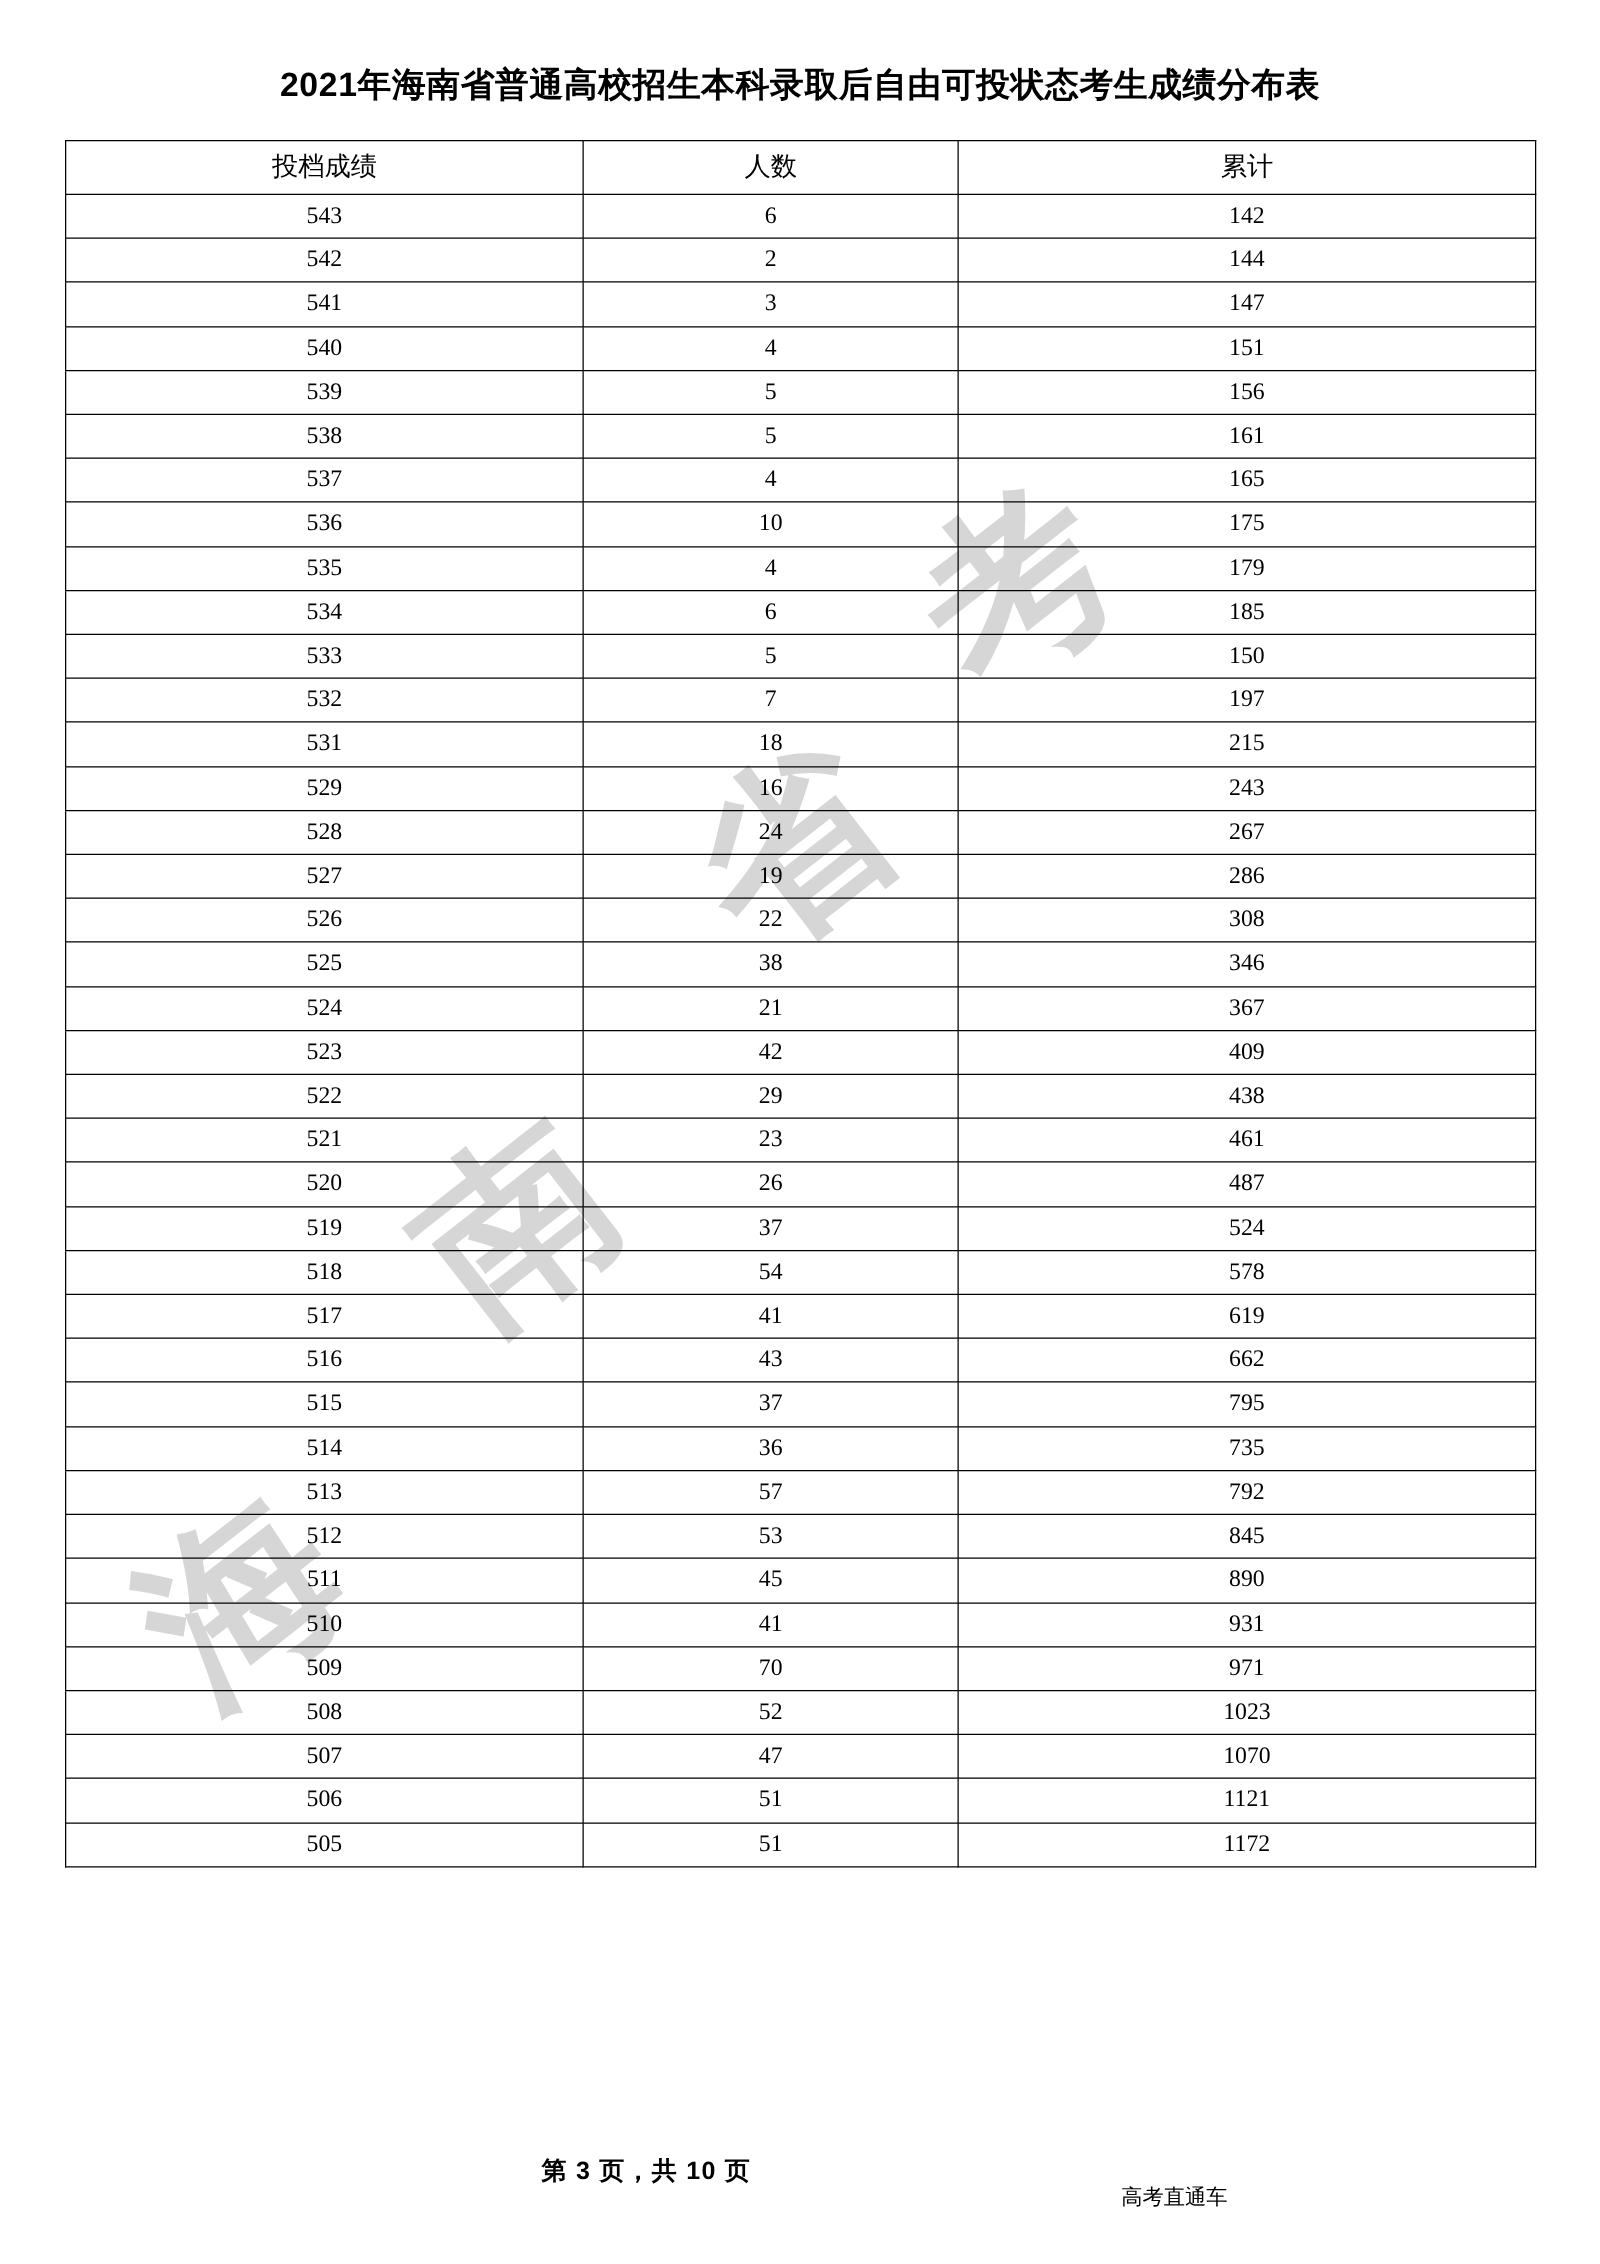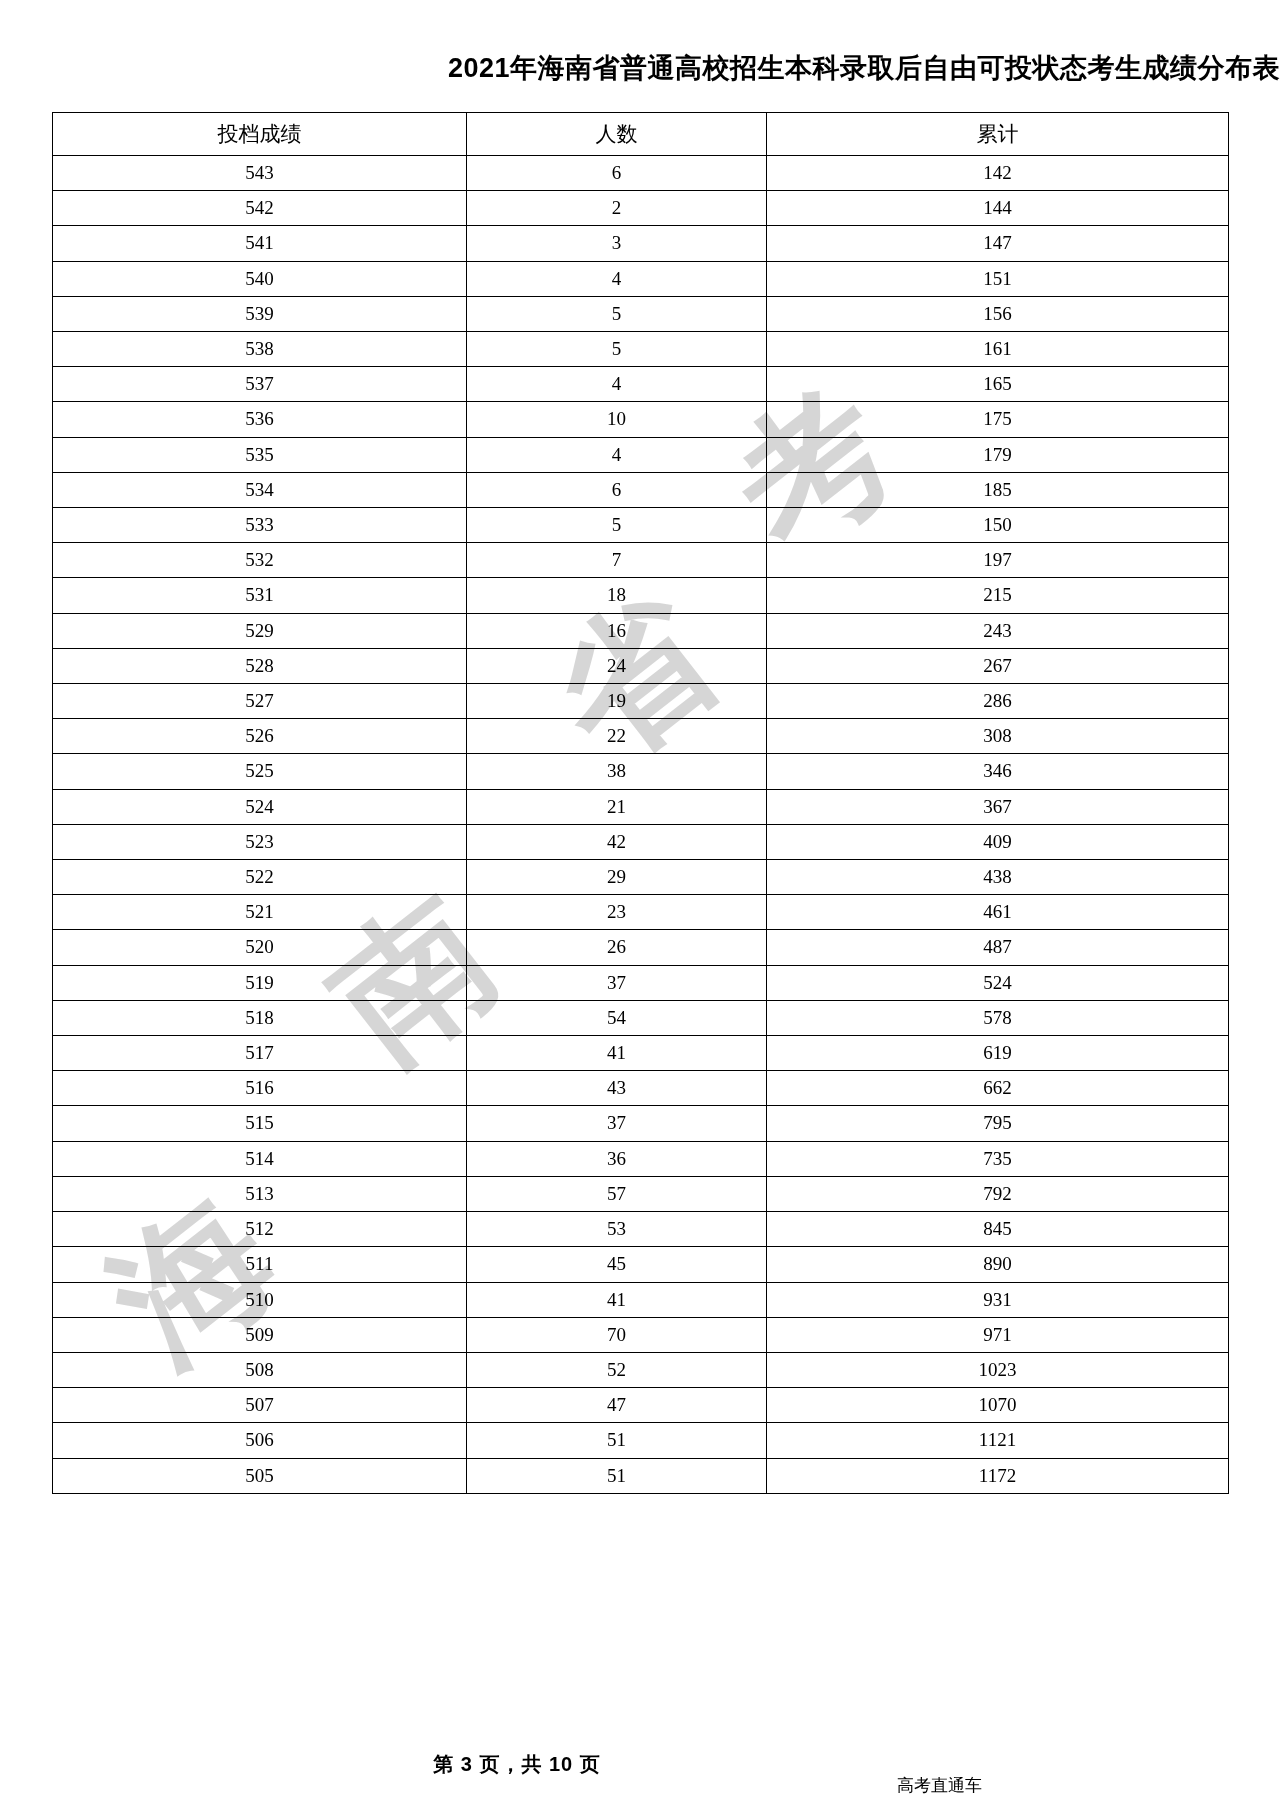--- a/index.html
+++ b/index.html
@@ -16,21 +16,21 @@
     overflow: hidden;
   }
   .page {
     position: relative;
     width: 1280px;
     height: 1811px;
     box-sizing: border-box;
     padding: 0;
   }
   .doc-title {
-    text-align: right;
+    text-align: center;
     font-size: 27px;
     font-weight: bold;
     letter-spacing: 0.5px;
     margin: 0;
     padding-top: 50px;
     padding-bottom: 0;
     font-family: "Liberation Sans", "DejaVu Sans", sans-serif;
   }
   .table-wrap {
     margin: 26px 52px 0 52px;
@@ -85,21 +85,21 @@
     user-select: none;
   }
   .wm1 { left: 120px; top: 1180px; }
   .wm2 { left: 340px; top: 880px; }
   .wm3 { left: 560px; top: 580px; }
   .wm4 { left: 740px; top: 370px; }
 
   .footer {
     position: absolute;
     left: 0;
-    bottom: 20px;
+    bottom: 48px;
     width: 1034px;
     height: 40px;
   }
   .page-number {
     text-align: center;
     font-size: 20px;
     font-family: "Liberation Sans", "DejaVu Sans", sans-serif;
     font-weight: bold;
     letter-spacing: 1px;
   }

